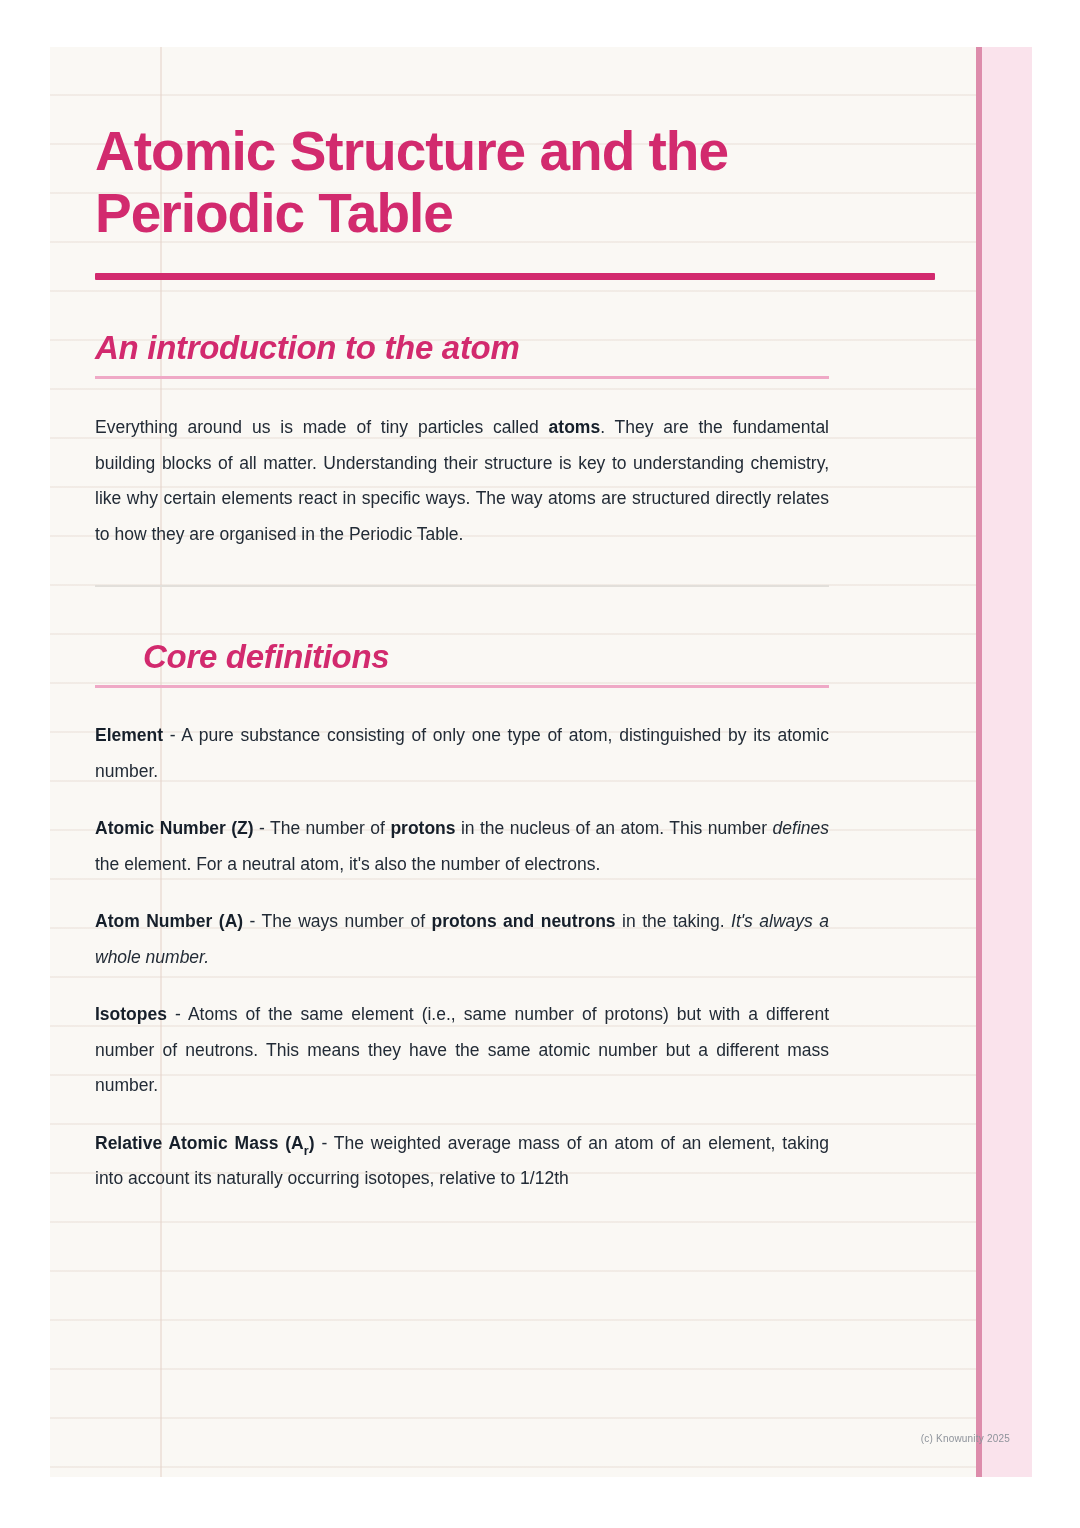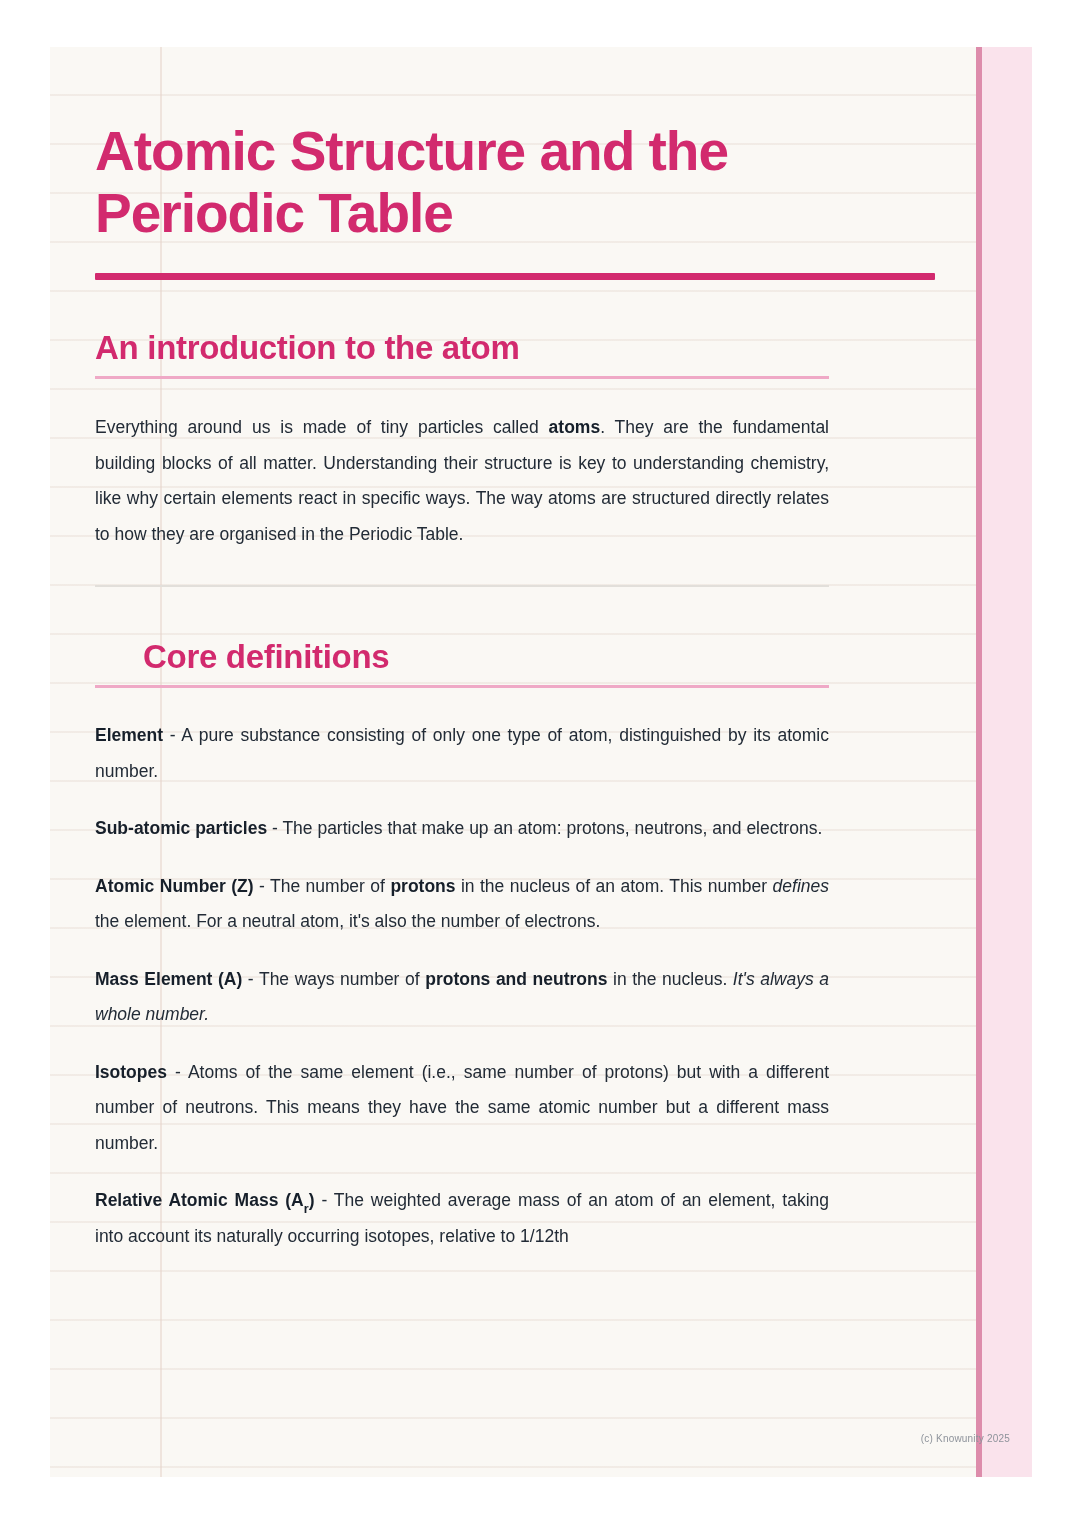--- a/index.html
+++ b/index.html
@@ -45,21 +45,21 @@
     max-width:820px;
     font-size:55px;line-height:62px;letter-spacing:-1px;
     font-weight:700;color:var(--accent);
   }
   .title-rule{
     margin-top:29px;width:840px;height:7px;background:var(--accent);
     border-radius:1px;
   }
   h2{
     font-size:33px;line-height:40px;letter-spacing:-.3px;
-    font-weight:700;color:var(--accent);
+    font-weight:700;color:var(--accent);font-style:italic;
   }
   .h2-rule{
     margin-top:8px;width:734px;height:3px;background:var(--accent-soft);
   }
   .sec-intro h2{margin-top:48px;}
   .sec-defs h2{margin-top:50px;margin-left:48px;}
   .body{
     width:734px;
     font-size:17.5px;line-height:35.5px;color:var(--ink);
     text-align:justify;
@@ -94,22 +94,21 @@
       <div class="h2-rule"></div>
       <p class="body"><span>Everything around us is made of tiny particles called </span><span class="b">atoms</span><span>. They are the fundamental building blocks of all matter. Understanding their structure is key to understanding chemistry, like why certain elements react in specific ways. The way atoms are structured directly relates to how they are organised in the Periodic Table.</span></p>
     </section>
 
     <div class="divider"></div>
 
     <section class="sec-defs">
       <h2>Core definitions</h2>
       <div class="h2-rule"></div>
       <p class="body"><span class="b">Element</span><span> - A pure substance consisting of only one type of atom, distinguished by its atomic number.</span></p>
-      <p class="body"><span class="b">Sub-atomic particles</span><span> - The particles that make up an atom: protons, neutrons, and electrons.</span></p>
       <p class="body"><span class="b">Atomic Number (Z)</span><span> - The number of </span><span class="b">protons</span><span> in the nucleus of an atom. This number </span><span class="i">defines</span><span> the element. For a neutral atom, it's also the number of electrons.</span></p>
-      <p class="body"><span class="b">Mass Element (A)</span><span> - The ways number of </span><span class="b">protons and neutrons</span><span> in the nucleus. </span><span class="i">It's always a whole number.</span></p>
+      <p class="body"><span class="b">Atom Number (A)</span><span> - The ways number of </span><span class="b">protons and neutrons</span><span> in the taking. </span><span class="i">It's always a whole number.</span></p>
       <p class="body"><span class="b">Isotopes</span><span> - Atoms of the same element (i.e., same number of protons) but with a different number of neutrons. This means they have the same atomic number but a different mass number.</span></p>
       <p class="body"><span class="b">Relative Atomic Mass (A</span><sub class="b">r</sub><span class="b">)</span><span> - The weighted average mass of an atom of an element, taking into account its naturally occurring isotopes, relative to 1/12th</span></p>
     </section>
   </div>
 
   <div class="watermark">(c) Knowunity 2025</div>
 </div>
 
 </body></html>

